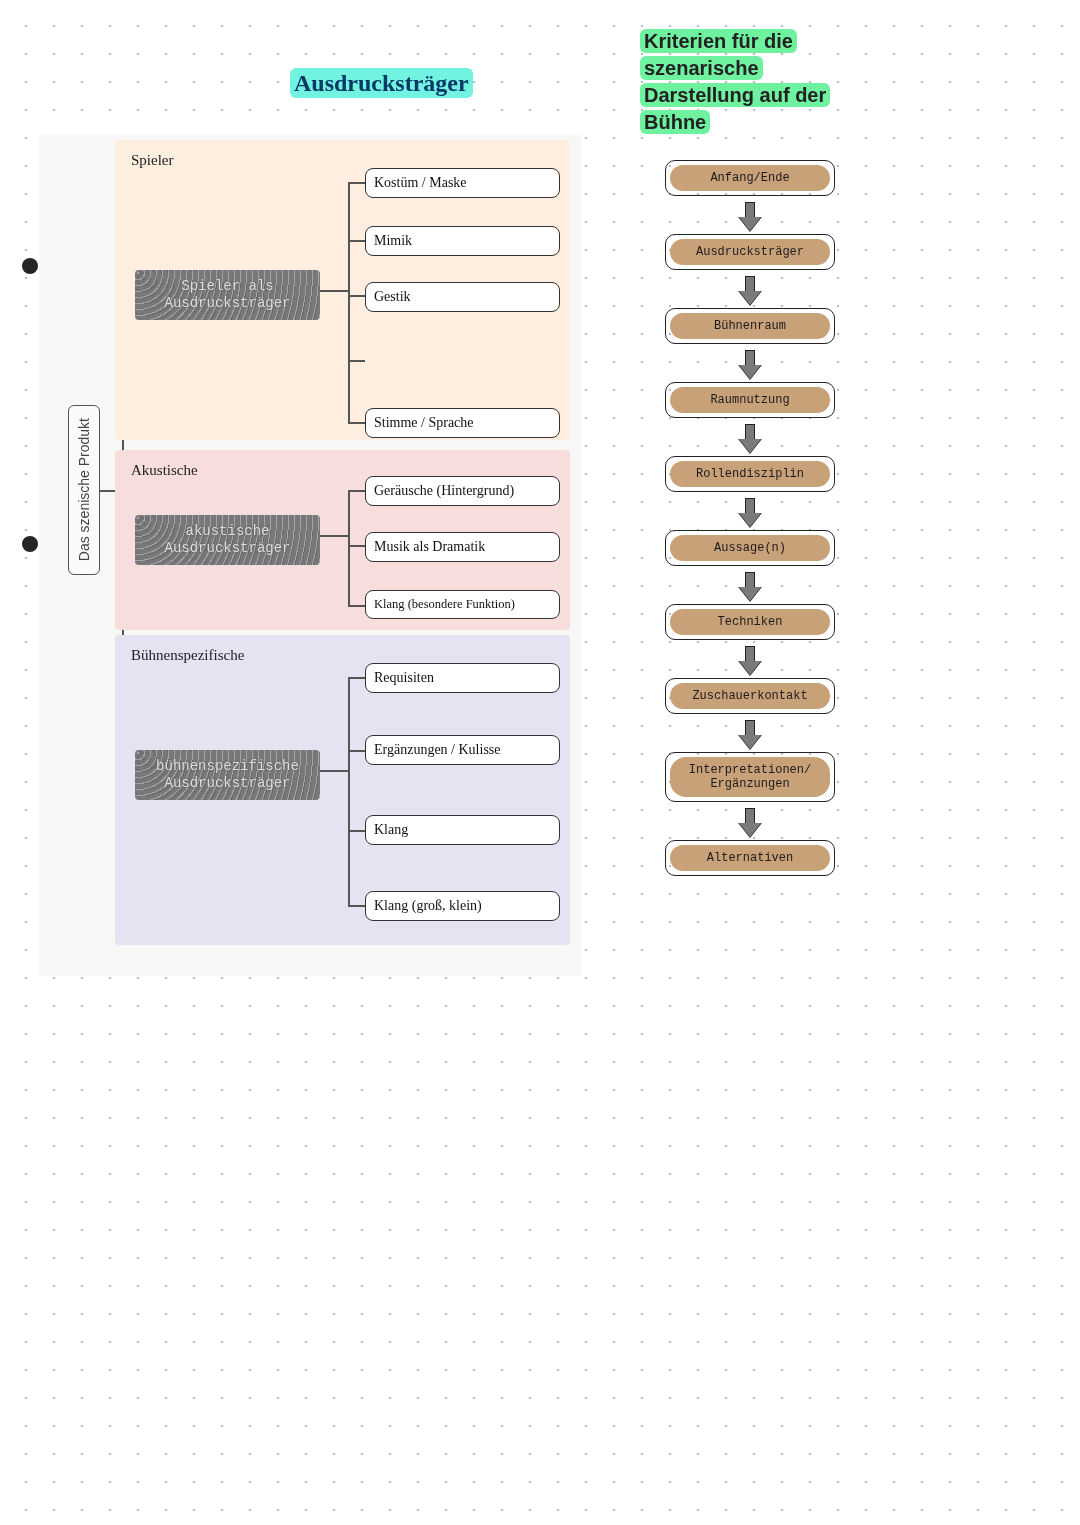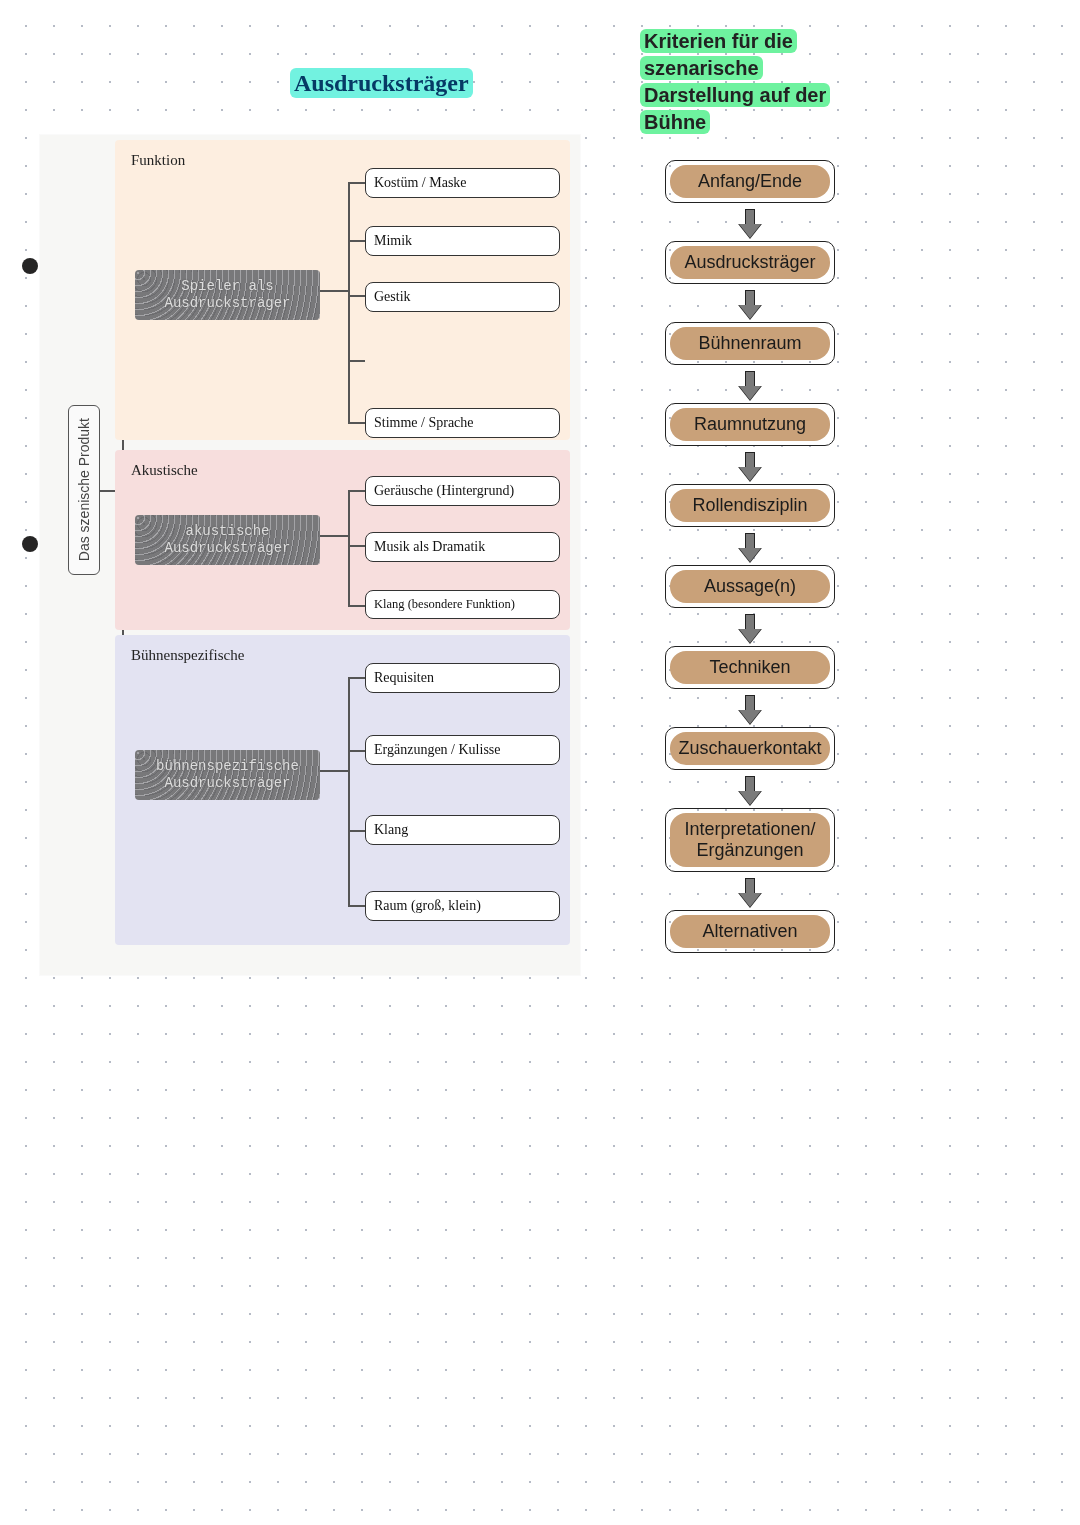--- a/index.html
+++ b/index.html
@@ -85,21 +85,21 @@
 .heading2 span{background:#6ef29f;border-radius:6px;padding:1px 4px;-webkit-box-decoration-break:clone;box-decoration-break:clone}
 
 
 .flow{position:absolute;left:630px;top:160px;width:240px;z-index:2}
 .step{
   position:relative;margin:0 auto 6px auto;width:170px;border:1.5px solid #222;
   border-radius:10px;padding:4px;
 }
 .step .pill{
   background:#c9a179;border-radius:16px;padding:6px 8px;text-align:center;
-  font-family:Liberation Sans, sans-serif;font-size:18px;color:#1b1b1b;
+  font-family:Liberation Mono, monospace;font-size:12px;color:#1b1b1b;
 }
 .arrow{
   position:relative;margin:2px auto 2px auto;width:22px;height:30px;
   display:block;
 }
 .arrow .ash{position:absolute;left:6px;top:0;width:10px;height:16px;background:#7a7a7a;border:1px solid #222}
 .arrow .ahd{position:absolute;left:0;top:15px;width:0;height:0;border-left:11px solid transparent;border-right:11px solid transparent;border-top:14px solid #7a7a7a}
 .arrow .ahdb{position:absolute;left:0;top:15px;width:0;height:0;border-left:11px solid transparent;border-right:11px solid transparent;border-top:14px solid #222;transform:scale(1.08);transform-origin:center top;z-index:-1}
 </style>
 </head>
@@ -117,21 +117,21 @@
   <div class="root">
       <span>Das szenische Produkt</span>
     </div>
   <div class="rootline"></div>
   <div class="rootv"></div>
   <div class="arm" style="left:82px;top:150px;width:8px"></div>
   <div class="arm" style="left:82px;top:400px;width:8px"></div>
   <div class="arm" style="left:82px;top:610px;width:8px"></div>
 
   <div class="cat cat1">
-    <div class="catlabel">Funktion</div>
+    <div class="catlabel">Spieler</div>
     <div class="hub" style="top:130px">Spieler als Ausdrucksträger</div>
     <div class="arm" style="left:205px;top:150px;width:28px"></div>
     <div class="armv" style="left:233px;top:42px;height:240px"></div>
     <div class="arm" style="left:233px;top:42px;width:17px"></div>
     <div class="arm" style="left:233px;top:100px;width:17px"></div>
     <div class="arm" style="left:233px;top:155px;width:17px"></div>
     <div class="arm" style="left:233px;top:220px;width:17px"></div>
     <div class="arm" style="left:233px;top:282px;width:17px"></div>
     <div class="leaf" style="top:28px">Kostüm / Maske</div>
     <div class="leaf" style="top:86px">Mimik</div>
@@ -157,21 +157,21 @@
     <div class="hub" style="top:115px">bühnenspezifische Ausdrucksträger</div>
     <div class="arm" style="left:205px;top:135px;width:28px"></div>
     <div class="armv" style="left:233px;top:42px;height:228px"></div>
     <div class="arm" style="left:233px;top:42px;width:17px"></div>
     <div class="arm" style="left:233px;top:115px;width:17px"></div>
     <div class="arm" style="left:233px;top:195px;width:17px"></div>
     <div class="arm" style="left:233px;top:270px;width:17px"></div>
     <div class="leaf" style="top:28px">Requisiten</div>
     <div class="leaf" style="top:100px">Ergänzungen / Kulisse</div>
     <div class="leaf" style="top:180px">Klang</div>
-    <div class="leaf" style="top:256px">Raum (groß, klein)</div>
+    <div class="leaf" style="top:256px">Klang (groß, klein)</div>
   </div>
 
 </div>
 
 <div class="flow">
   <div class="step">
       <div class="pill">Anfang/Ende</div>
     </div>
   <div class="arrow">
       <div class="ahdb"></div>

